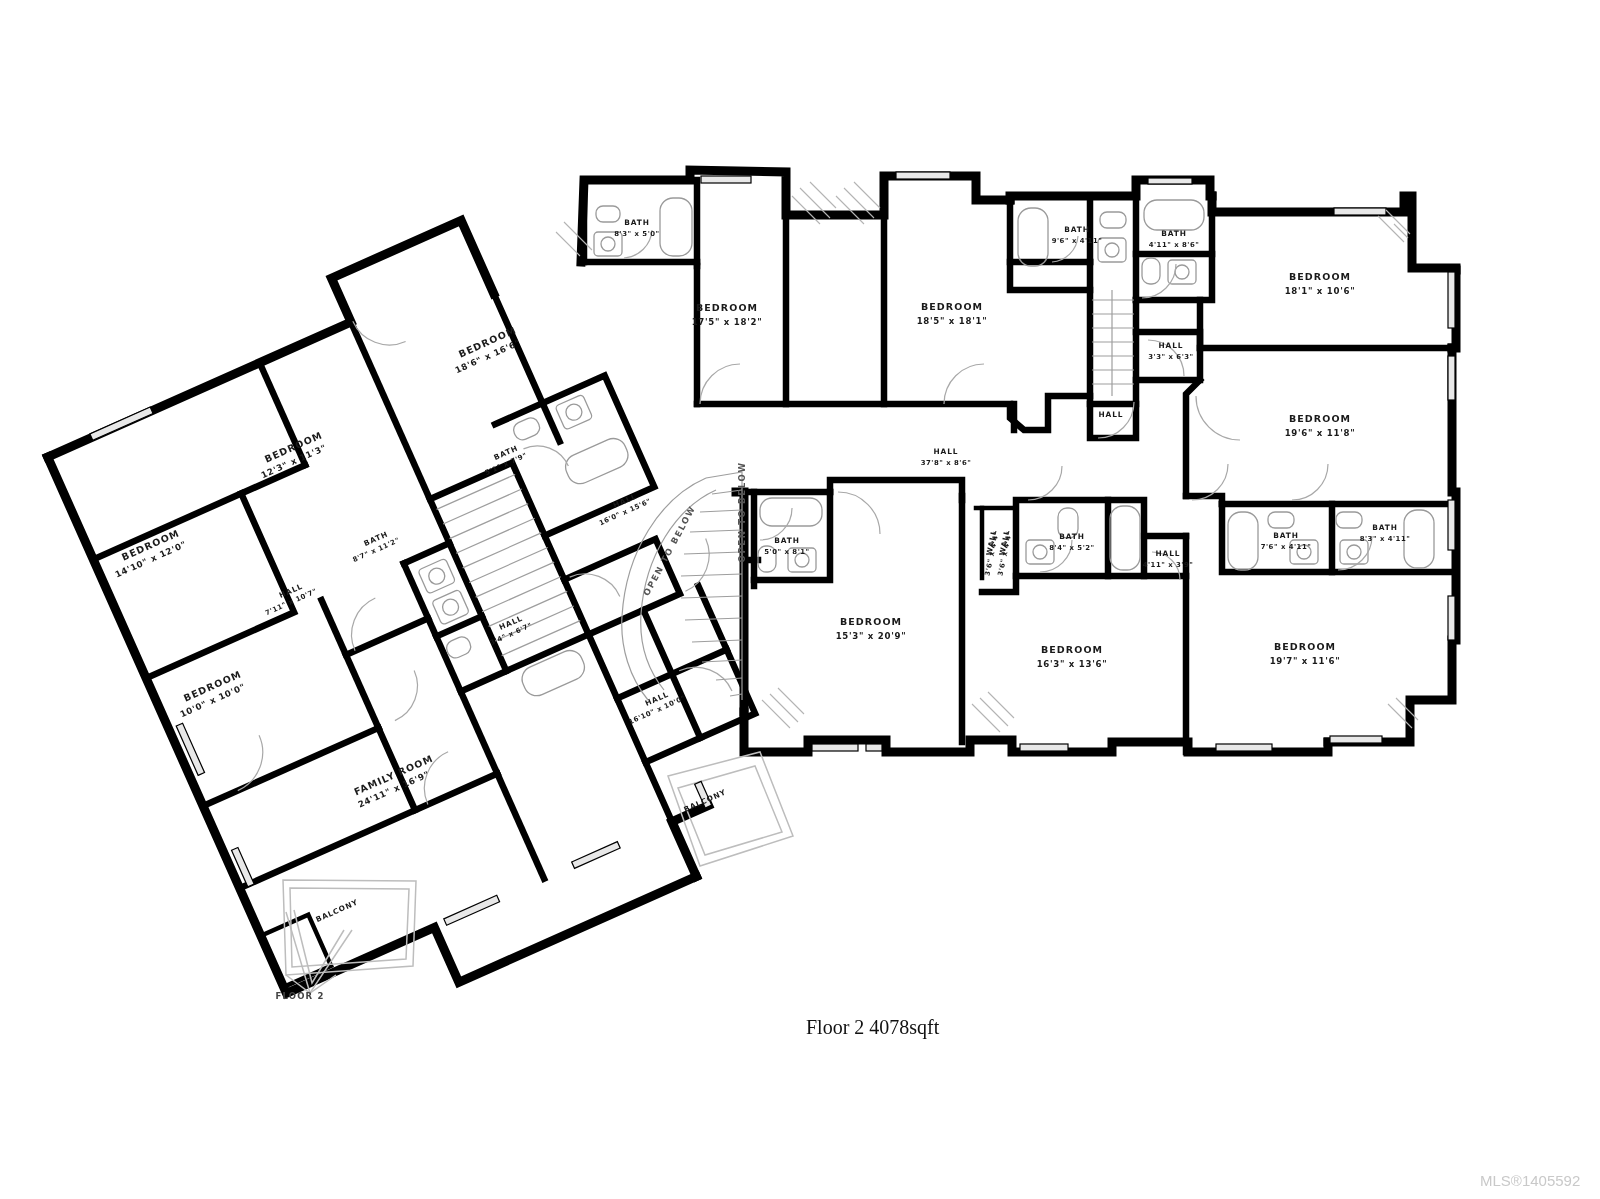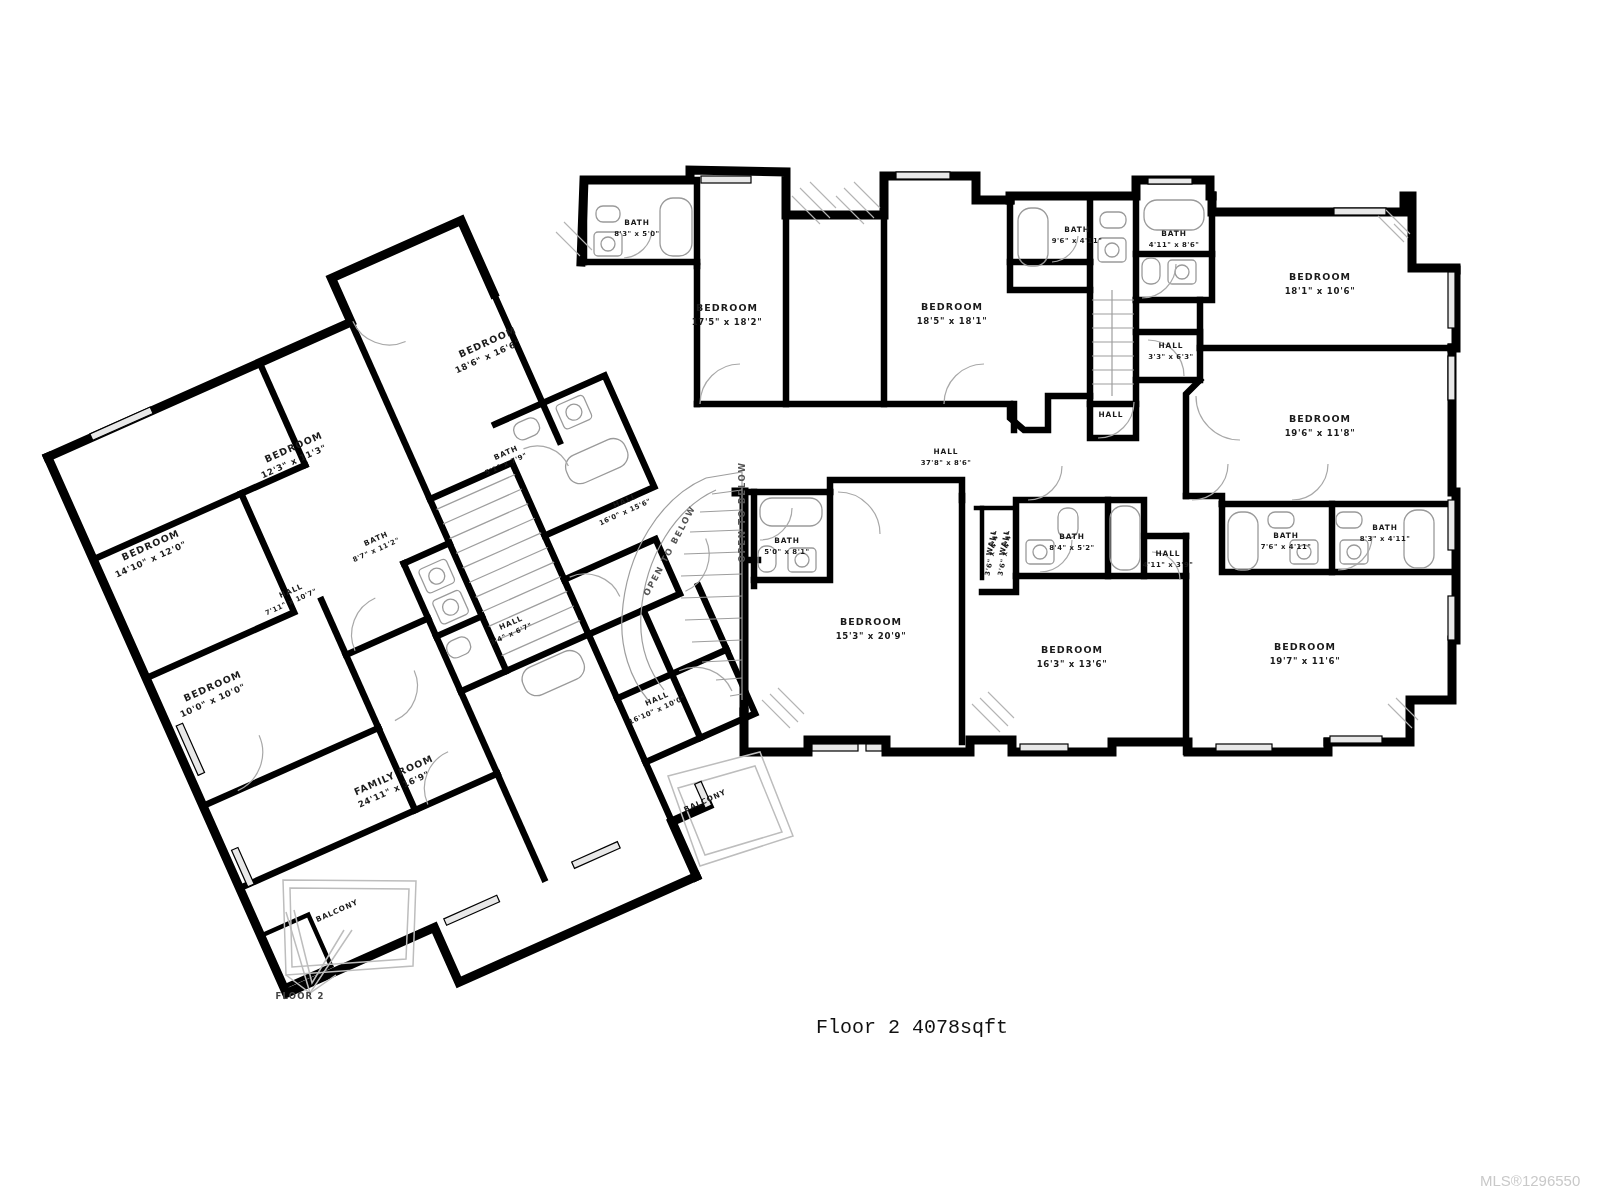--- a/index.html
+++ b/index.html
@@ -6,22 +6,22 @@
   body{width:1600px;height:1199px;position:relative;overflow:hidden;
        font-family:"DejaVu Sans",sans-serif;}
   #plan{position:absolute;left:0;top:0;width:1600px;height:1199px;}
   .roomlbl{font-family:"DejaVu Sans",sans-serif;font-weight:700;fill:#1a1a1a;}
   .rname{font-size:9.5px;letter-spacing:1.1px;}
   .rdim{font-size:8.6px;letter-spacing:0.7px;}
   .tinylbl{font-size:7.4px;letter-spacing:0.9px;font-weight:700;fill:#1a1a1a;}
   .tinydim{font-size:6.9px;letter-spacing:0.5px;font-weight:700;fill:#1a1a1a;}
   .otb{font-size:8.6px;letter-spacing:1.6px;font-weight:700;fill:#555;}
   .floorTag{font-size:8.5px;letter-spacing:1.2px;font-weight:700;fill:#444;}
-  .caption{position:absolute;font-family:Liberation Mono, monospace;
-           font-size:20px;color:#111;white-space:nowrap;margin-left:10px;}
+  .caption{position:absolute;font-family:Liberation Serif, serif;
+           font-size:20px;color:#111;white-space:nowrap;}
   .mls{position:absolute;font-family:"Liberation Sans",sans-serif;
        font-size:15px;color:#c9c9c9;white-space:nowrap;}
   .wall{stroke:#000;fill:none;stroke-linecap:square;stroke-linejoin:miter;}
   .w-ext{stroke-width:9;}
   .w-int{stroke-width:6.5;}
   .w-thin{stroke-width:4.5;}
   .fix{stroke:#9a9a9a;fill:none;stroke-width:1.3;}
   .fixl{stroke:#b4b4b4;fill:none;stroke-width:1.1;}
   .door{stroke:#a8a8a8;fill:none;stroke-width:1.2;}
   .win{stroke:#000;fill:#e8e8e8;stroke-width:1.2;}
@@ -350,13 +350,13 @@
       <text x="994" y="554" text-anchor="middle" class="roomlbl tinydim" transform="rotate(-78 994 554)">3'6" x 4'4"</text>
       <text x="1007" y="543" text-anchor="middle" class="roomlbl tinylbl" transform="rotate(-78 1007 543)">WALL</text>
       <text x="1007" y="554" text-anchor="middle" class="roomlbl tinydim" transform="rotate(-78 1007 554)">3'6" x 4'4"</text>
       <text x="672" y="552" text-anchor="middle" class="roomlbl otb" transform="rotate(-62 672 552)">OPEN TO BELOW</text>
       <text x="745" y="512" text-anchor="middle" class="roomlbl otb" transform="rotate(-90 745 512)">OPEN TO BELOW</text>
       <text x="300" y="999" text-anchor="middle" class="roomlbl floorTag">FLOOR 2</text>
     </g>
 </svg>
 
 <div class="caption" style="left: 806px; top: 1016px;">Floor 2 4078sqft</div>
-<div class="mls" style="left: 1480px; top: 1172px;">MLS®1296550</div>
+<div class="mls" style="left: 1480px; top: 1172px;">MLS®1405592</div>
 
 </body></html>

